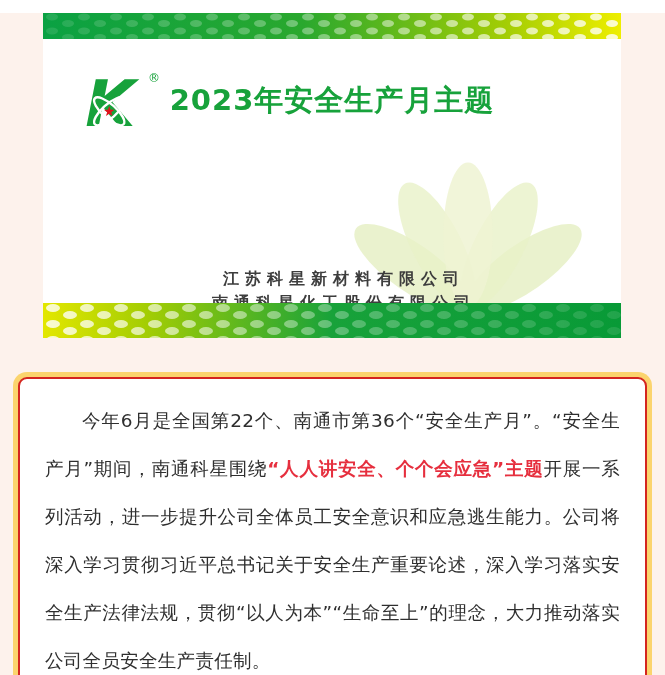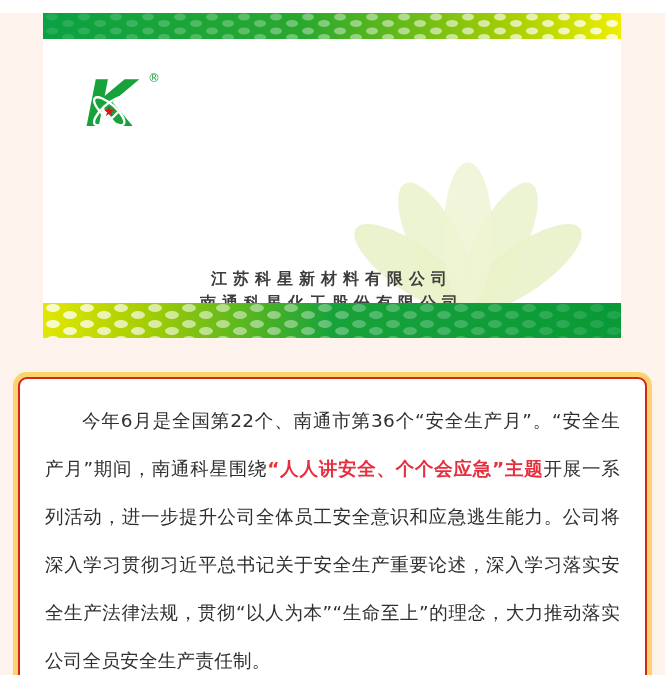--- a/index.html
+++ b/index.html
@@ -39,21 +39,21 @@
   .banner-title{
     position:absolute;left:0;top:108px;width:100%;
     text-align:center;
     font-size:52px;font-weight:bold;color:#18a33c;
     letter-spacing:2px;
     text-shadow:1px 2px 0 rgba(0,90,30,.22);
     white-space:nowrap;
   }
   .companies{
     position:absolute;left:0;top:228px;width:100%;
-    text-align:center;color:#3d3d3d;
+    text-align:center;color:#3d3d3d;padding-left:12px;
   }
   .company-line{
     font-size:16px;font-weight:bold;letter-spacing:6px;
     line-height:24px;
   }
   
   .article-wrap{
     position:absolute;left:13px;top:372px;width:639px;
     background:#fbd46d;
     border-radius:14px;
@@ -127,20 +127,21 @@
       <svg class="logo" viewBox="0 0 92 78" aria-hidden="true">
         <text x="4" y="64" font-size="70" font-weight="bold" font-style="italic" fill="#17a23b" font-family="DejaVu Sans, sans-serif">K</text>
         <text x="72" y="16" font-size="13" fill="#17a23b">®</text>
         <g transform="translate(30,48)">
           <ellipse rx="21" ry="7.5" fill="none" stroke="#ffffff" stroke-width="2.6" transform="rotate(-42)"></ellipse>
           <ellipse rx="21" ry="7.5" fill="none" stroke="#ffffff" stroke-width="2.6" transform="rotate(42)"></ellipse>
           <text x="0" y="5.5" text-anchor="middle" font-size="15" fill="#e0131c">★</text>
         </g>
       </svg>
 
+      <div class="banner-subtitle">2023年安全生产月主题</div>
 
 
       <div class="companies">
         <div class="company-line">江苏科星新材料有限公司</div>
         <div class="company-line">南通科星化工股份有限公司</div>
       </div>
     </div>
 
     <div class="strip strip-bottom">
       <svg viewBox="0 0 578 35" preserveAspectRatio="none" aria-hidden="true">

